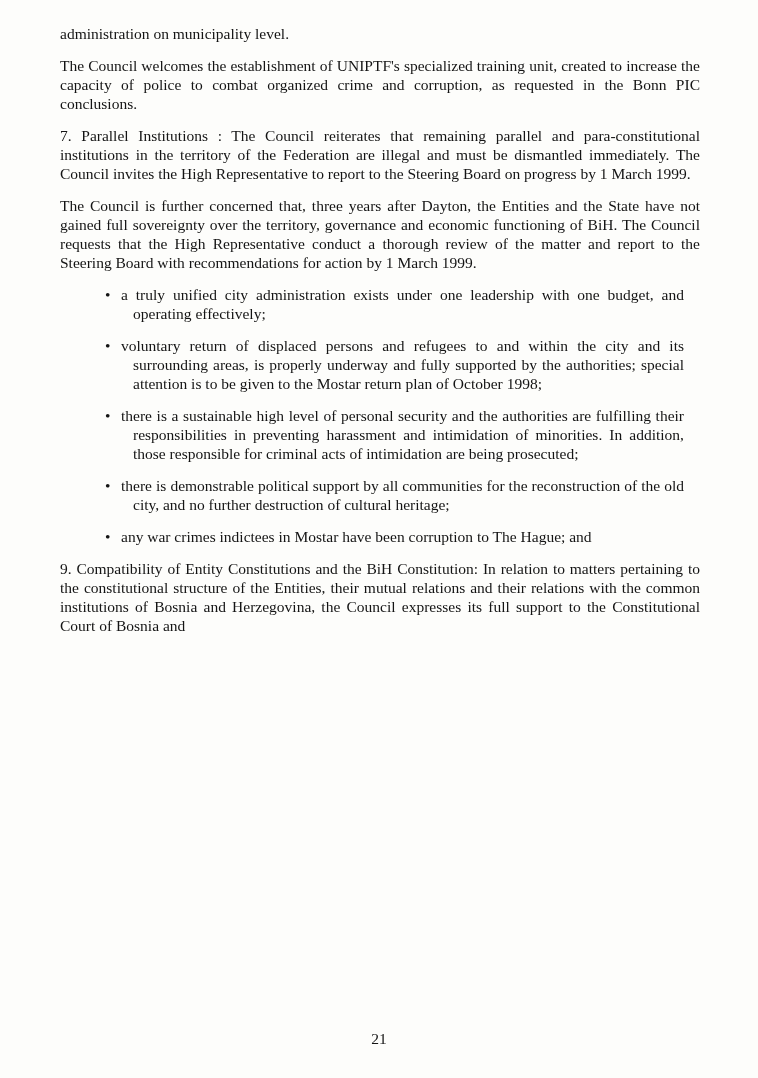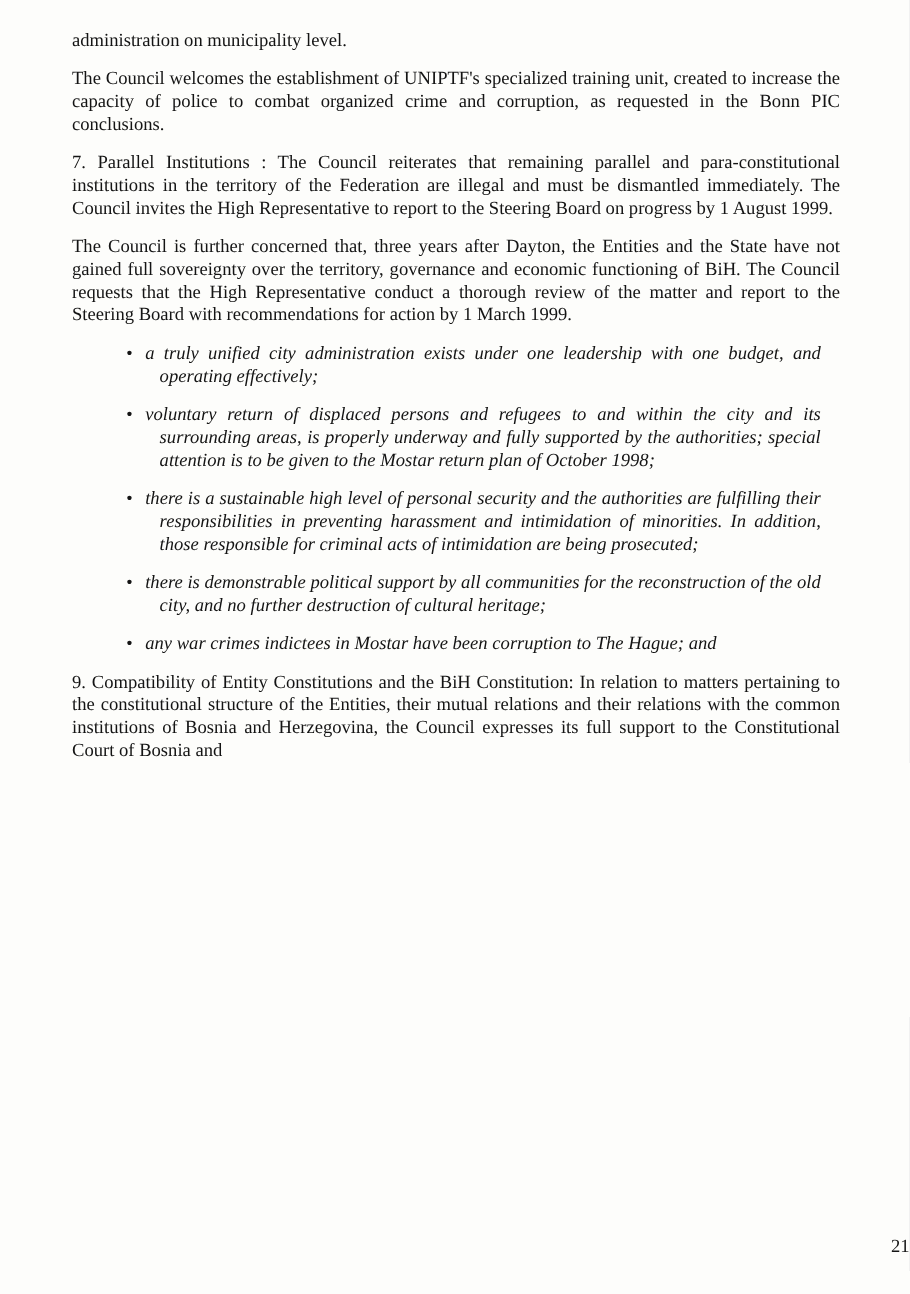--- a/index.html
+++ b/index.html
@@ -22,52 +22,51 @@
     overflow: hidden;
   }
   .page p {
     margin: 0 0 13px 0;
     text-align: justify;
   }
   .bullet-list {
     list-style: none;
     margin: 2px 16px 13px 0;
     padding: 0 0 0 45px;
-    font-style: italic;
   }
   .bullet-list li {
     margin: 0 0 13px 0;
     padding-left: 28px;
     text-indent: -28px;
     text-align: justify;
   }
   .bullet-list .bullet {
     display: inline-block;
     width: 16px;
     text-indent: 0;
   }
   .page-number {
     position: absolute;
     bottom: 30px;
     left: 0;
     width: 100%;
-    text-align: right;
+    text-align: center;
     font-size: 15.5px;
   }
 </style>
 </head>
 <body>
 
 <div class="page">
 
   <p>administration on municipality level.</p>
 
   <p>The Council welcomes the establishment of UNIPTF's specialized training unit, created to increase the capacity of police to combat organized crime and corruption, as requested in the Bonn PIC conclusions.</p>
 
-  <p>7. Parallel Institutions : The Council reiterates that remaining parallel and para-constitutional institutions in the territory of the Federation are illegal and must be dismantled immediately. The Council invites the High Representative to report to the Steering Board on progress by 1 August 1999.</p>
+  <p>7. Parallel Institutions : The Council reiterates that remaining parallel and para-constitutional institutions in the territory of the Federation are illegal and must be dismantled immediately. The Council invites the High Representative to report to the Steering Board on progress by 1 March 1999.</p>
 
   <p>The Council is further concerned that, three years after Dayton, the Entities and the State have not gained full sovereignty over the territory, governance and economic functioning of BiH. The Council requests that the High Representative conduct a thorough review of the matter and report to the Steering Board with recommendations for action by 1 March 1999.</p>
 
 
   <ul class="bullet-list">
     <li><span class="bullet">•</span><span>a truly unified city administration exists under one leadership with one budget, and operating effectively;</span></li>
     <li><span class="bullet">•</span><span>voluntary return of displaced persons and refugees to and within the city and its surrounding areas, is properly underway and fully supported by the authorities; special attention is to be given to the Mostar return plan of October 1998;</span></li>
     <li><span class="bullet">•</span><span>there is a sustainable high level of personal security and the authorities are fulfilling their responsibilities in preventing harassment and intimidation of minorities. In addition, those responsible for criminal acts of intimidation are being prosecuted;</span></li>
     <li><span class="bullet">•</span><span>there is demonstrable political support by all communities for the reconstruction of the old city, and no further destruction of cultural heritage;</span></li>
     <li><span class="bullet">•</span><span>any war crimes indictees in Mostar have been corruption to The Hague; and</span></li>

